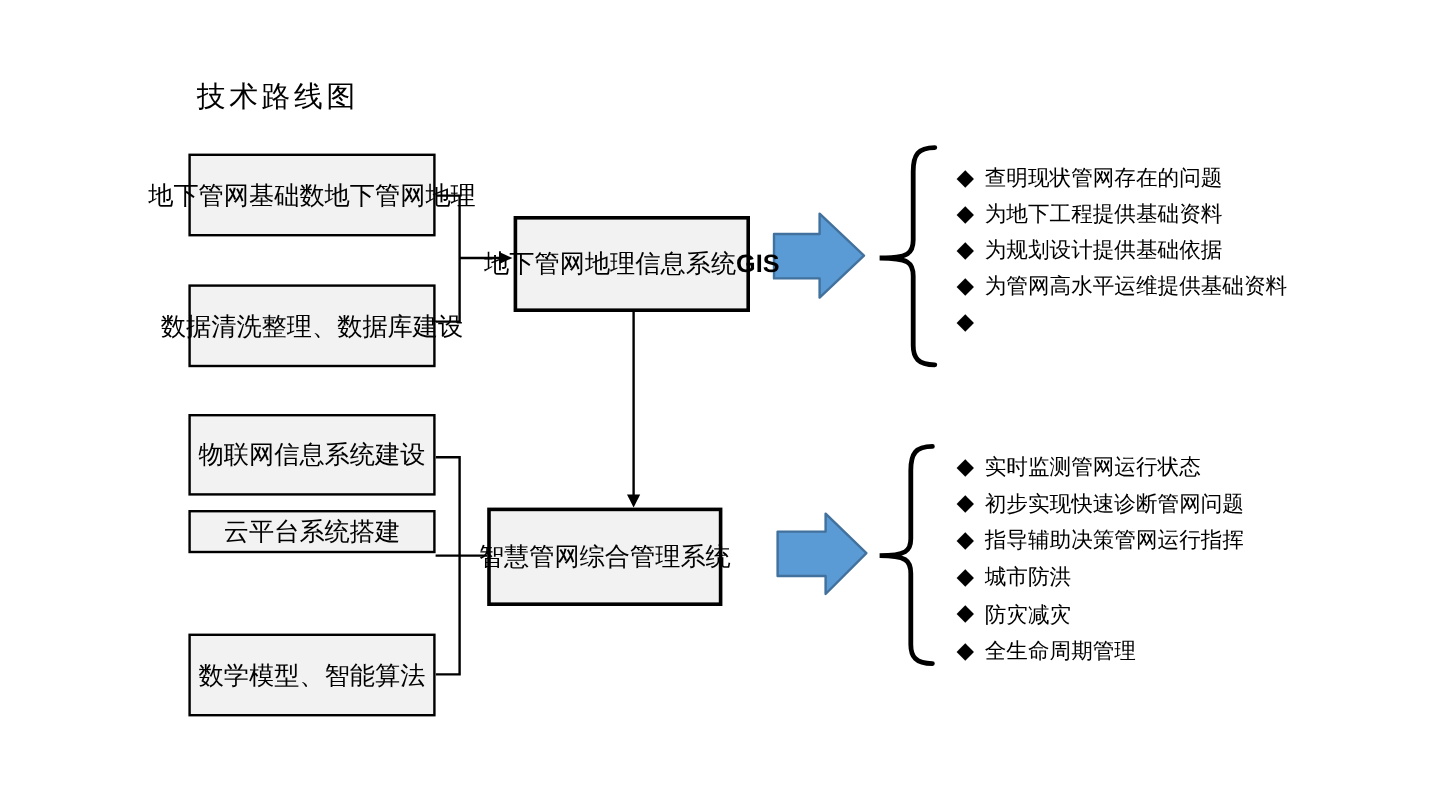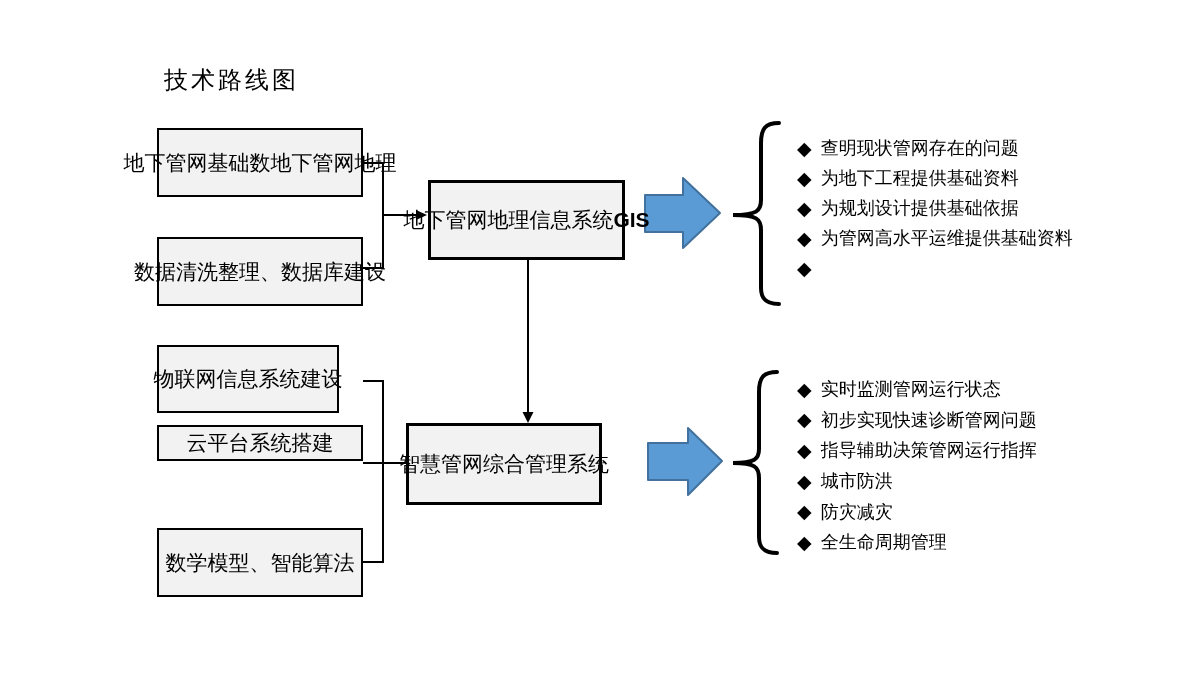--- a/index.html
+++ b/index.html
@@ -18,21 +18,21 @@
     display:flex; justify-content:center; align-items:center;
     text-align:center; font-size:21px; line-height:30px; z-index:1;
   }
   .box span { display:block; white-space:nowrap; }
   .box .inline-line { display:block; }
   .box .inline-line span { display:inline; }
   .sysbox { border-width:3px; }
   .bold-latin { font-family:"Liberation Sans","DejaVu Sans",sans-serif; font-weight:bold; }
   .b0 { left:157px; top:128px; width:206px; height:69px; }
   .b1 { left:157px; top:237px; width:206px; height:69px; }
-  .b2 { left:157px; top:345px; width:182px; height:68px; }
+  .b2 { left:157px; top:345px; width:206px; height:68px; }
   .b3 { left:157px; top:425px; width:206px; height:36px; }
   .b4 { left:157px; top:528px; width:206px; height:69px; }
   .gis   { left:428px; top:180px; width:197px; height:80px; }
   .smart { left:406px; top:423px; width:196px; height:82px;font-family:Liberation Serif, serif; }
   .olist { position:absolute; z-index:1; }
   .olist-gis   { left:797px; top:133px; }
   .olist-smart { left:797px; top:374px; }
   .item { display:flex; align-items:center; height:30px; white-space:nowrap; }
   .olist-smart .item { height:30.6px; }
   .bullet { font-size:19px; margin-right:9px; line-height:1; }

